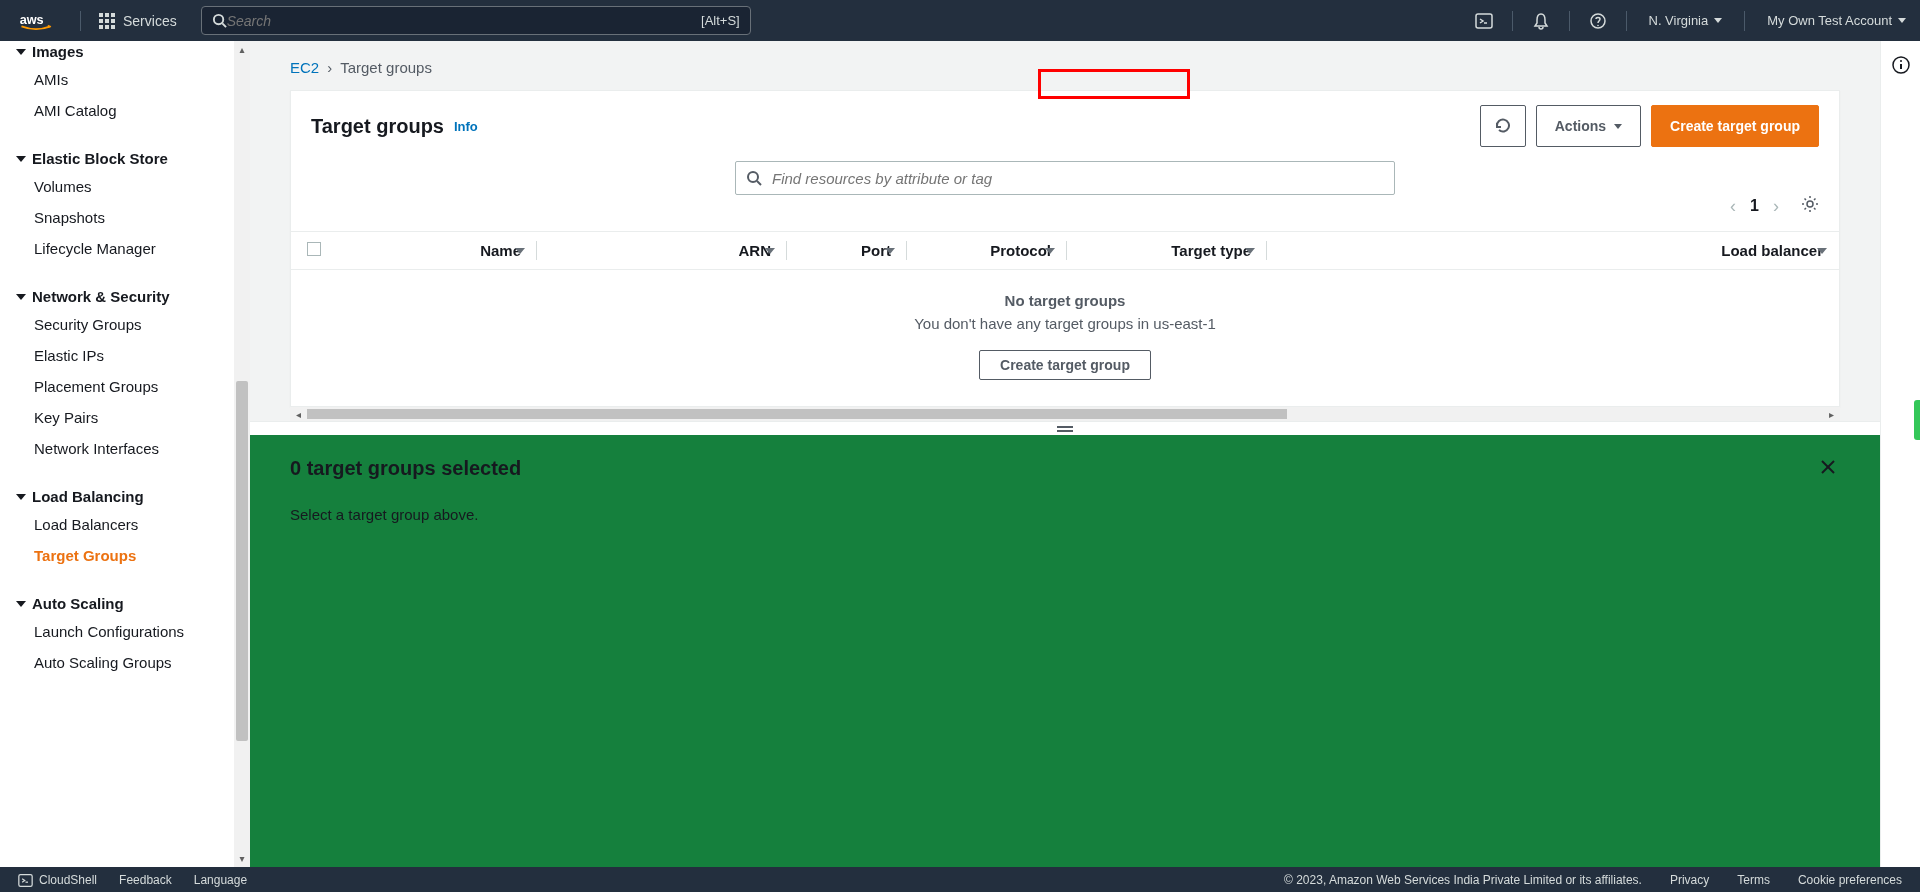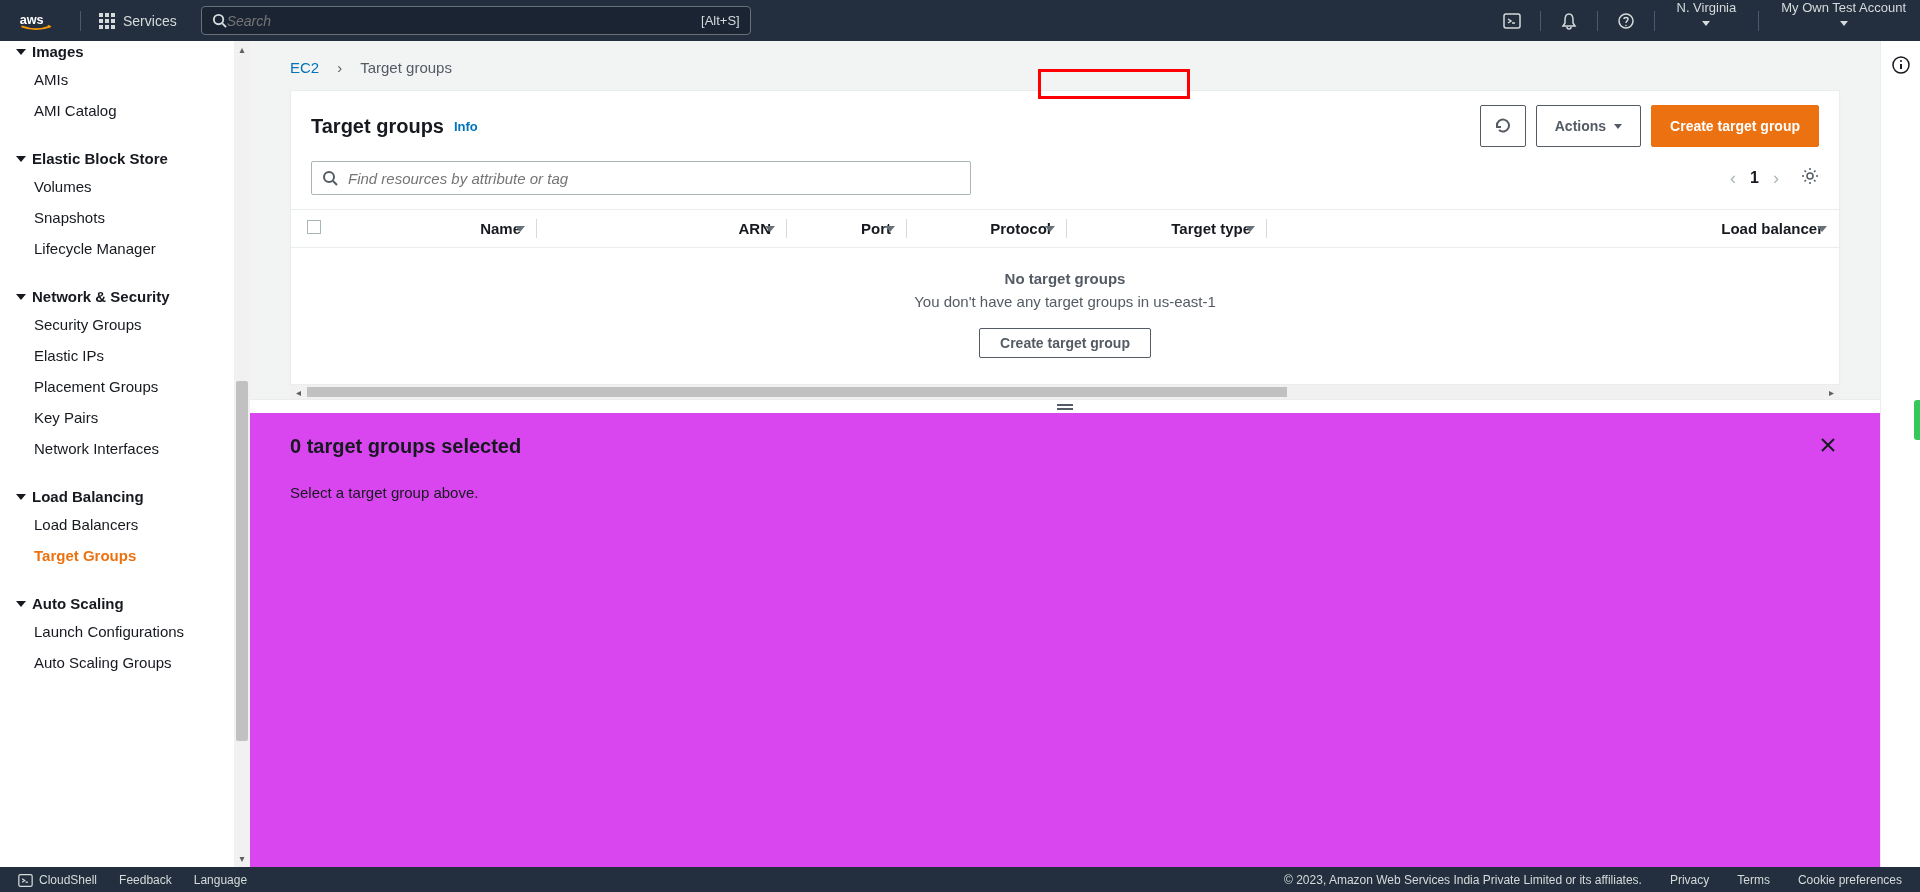--- a/index.html
+++ b/index.html
@@ -11,58 +11,58 @@
 .aws-logo svg { height: 20px; }
 .nav-divider { width: 1px; height: 20px; background: #4b5a6a; margin: 0 8px; }
 .services-btn { display: flex; align-items: center; gap: 8px; padding: 0 10px; cursor: pointer; font-size: 14px; }
 .services-grid { display: grid; grid-template-columns: repeat(3, 4px); grid-template-rows: repeat(3, 4px); gap: 2px; }
 .services-grid span { background: #d5dbdb; }
 .search-box { margin-left: 14px; display: flex; align-items: center; background: #1a2433; border: 1px solid #687078; border-radius: 4px; height: 29px; width: 550px; padding: 0 10px; }
 .search-box input { background: transparent; border: none; outline: none; color: #d5dbdb; font-size: 14px; flex: 1; font-style: italic; }
 .search-shortcut { color: #d5dbdb; font-size: 13px; }
 .nav-right { margin-left: auto; display: flex; align-items: center; height: 100%; }
 .nav-icon-btn { width: 40px; display: flex; align-items: center; justify-content: center; cursor: pointer; height: 100%; }
-.nav-text-btn { padding: 0 14px; display: flex; align-items: center; gap: 6px; cursor: pointer; font-size: 13px; height: 100%; flex-direction: column; }
+.nav-text-btn { padding: 0 14px; display: flex; align-items: center; gap: 6px; cursor: pointer; font-size: 13px; height: 100%; }
 .caret-down { width: 0; height: 0; border-left: 4px solid transparent; border-right: 4px solid transparent; border-top: 5px solid #d5dbdb; }
 
 
 .main-area { display: flex; height: 826px; }
 
 
 .sidebar-wrap { width: 250px; background: #fff; position: relative; overflow-y: auto; }
 .sidebar { padding: 0 0 20px 0; }
 .nav-section-header { display: flex; align-items: center; gap: 6px; padding: 10px 16px 4px 16px; font-weight: 700; font-size: 15px; color: #16191f; cursor: pointer; }
 .nav-section-header .caret { width: 0; height: 0; border-left: 5px solid transparent; border-right: 5px solid transparent; border-top: 6px solid #16191f; }
 .nav-item { padding: 7px 16px 7px 34px; font-size: 15px; color: #16191f; cursor: pointer; }
 .nav-item.active { color: #ec7211; font-weight: 700; }
 .sidebar-scrollbar { position: absolute; right: 0; top: 0; width: 16px; height: 100%; background: #f1f1f1; }
 .sb-arrow { height: 17px; display:flex; align-items:center; justify-content:center; font-size:10px; color:#606060; }
 .sb-thumb { position:absolute; left:2px; right:2px; background:#c1c1c1; border-radius:2px; }
 
 
 .content-wrap { flex: 1; position: relative; display: flex; flex-direction: column; overflow: hidden; }
-.breadcrumb { padding: 18px 40px 14px 40px; font-size: 15px; display: flex; align-items: center; gap: 18px; }
+.breadcrumb { padding: 18px 40px 14px 40px; font-size: 15px; display: flex; align-items: center; gap: 8px; }
 .breadcrumb a { color: #0073bb; text-decoration: none; cursor:pointer; }
 .breadcrumb .bc-sep { color: #545b64; }
 .breadcrumb .bc-current { color: #545b64; }
 
 .red-box { position: absolute; top: 28px; left: 788px; width: 152px; height: 30px; border: 3px solid #ff0000; z-index: 10; pointer-events: none; }
 
 .panel { background: #fff; margin: 0 40px; border: 1px solid #eaeded; box-shadow: 0 1px 1px rgba(0,0,0,0.05); }
 .panel-header { display: flex; align-items: center; padding: 14px 20px 8px 20px; }
 .panel-title { font-size: 20px; font-weight: 700; color: #16191f; margin-right: 10px; }
 .info-link { color: #0073bb; font-size: 13px; cursor: pointer; font-weight: 700; }
 .panel-actions { margin-left: auto; display: flex; gap: 10px; }
 .btn { border: 1px solid #545b64; background: #fff; border-radius: 2px; padding: 12px 18px; font-size: 14px; font-weight: 700; color: #545b64; cursor: pointer; display: flex; align-items: center; gap: 8px; }
 .btn-primary { background: #ec7211; border-color: #ec7211; color: #fff; }
 .btn-icon { padding: 6px 14px; }
 .refresh-icon { width: 16px; height: 16px; }
 .caret-dark { width: 0; height: 0; border-left: 4px solid transparent; border-right: 4px solid transparent; border-top: 5px solid #545b64; }
 
-.filter-row { padding: 6px 20px 14px 20px; display: flex; align-items: center; }
+.filter-row { padding: 6px 20px 14px 20px; display: flex; align-items: center; flex-direction: column; }
 .filter-input { display: flex; align-items: center; border: 1px solid #aab7b8; border-radius: 2px; height: 34px; width: 660px; padding: 0 10px; gap: 10px; }
 .filter-input input { border: none; outline: none; font-size: 15px; flex: 1; font-style: italic; color: #5f6b7a; }
 .pagination { margin-left: auto; display: flex; align-items: center; gap: 14px; color: #545b64; }
 .pagination .page-num { font-weight: 700; color: #16191f; }
 .pag-arrow { cursor: pointer; color: #aab7b8; font-size: 18px; }
 .gear-btn { cursor: pointer; margin-left: 8px; color: #545b64; }
 
 .table { width: 100%; border-collapse: collapse; }
 .table th { text-align: right; padding: 10px 16px; font-size: 15px; font-weight: 700; color: #16191f; border-top: 1px solid #eaeded; border-bottom: 1px solid #eaeded; position: relative; }
 .table th .sort-caret { position: absolute; right: 12px; top: 50%; transform: translateY(-50%); width: 0; height: 0; border-left: 5px solid transparent; border-right: 5px solid transparent; border-top: 6px solid #687078; }
@@ -77,21 +77,21 @@
 
 .h-scrollbar { height: 14px; background: #f1f1f1; margin: 0 40px; position: relative; }
 .h-thumb { position: absolute; top: 2px; bottom: 2px; background: #c1c1c1; }
 .h-arrow { position: absolute; top:0; bottom:0; width:17px; display:flex; align-items:center; justify-content:center; font-size:10px; color:#606060; }
 
 
 .splitter { height: 14px; background: #fff; display: flex; align-items: center; justify-content: center; border-top: 1px solid #eaeded; cursor: ns-resize; }
 .splitter-handle { width: 16px; height: 2px; background: #545b64; box-shadow: 0 4px 0 #545b64; margin-top: -3px; }
 
 
-.detail-panel { flex: 1; background: #d946ef; padding: 18px 40px; position: relative; }
+.detail-panel { flex: 1; background: #15803d; padding: 18px 40px; position: relative; }
 .detail-header { display: flex; align-items: center; }
 .detail-title { font-size: 20px; font-weight: 700; color: #16191f; }
 .close-btn { margin-left: auto; cursor: pointer; font-size: 20px; color: #16191f; padding: 4px; }
 .detail-text { margin-top: 22px; font-size: 15px; color: #16191f; }
 
 
 .right-rail { width: 40px; background: #fff; border-left: 1px solid #eaeded; display: flex; flex-direction: column; align-items: center; padding-top: 14px; }
 .info-circle { cursor: pointer; color: #16191f; }
 
 

